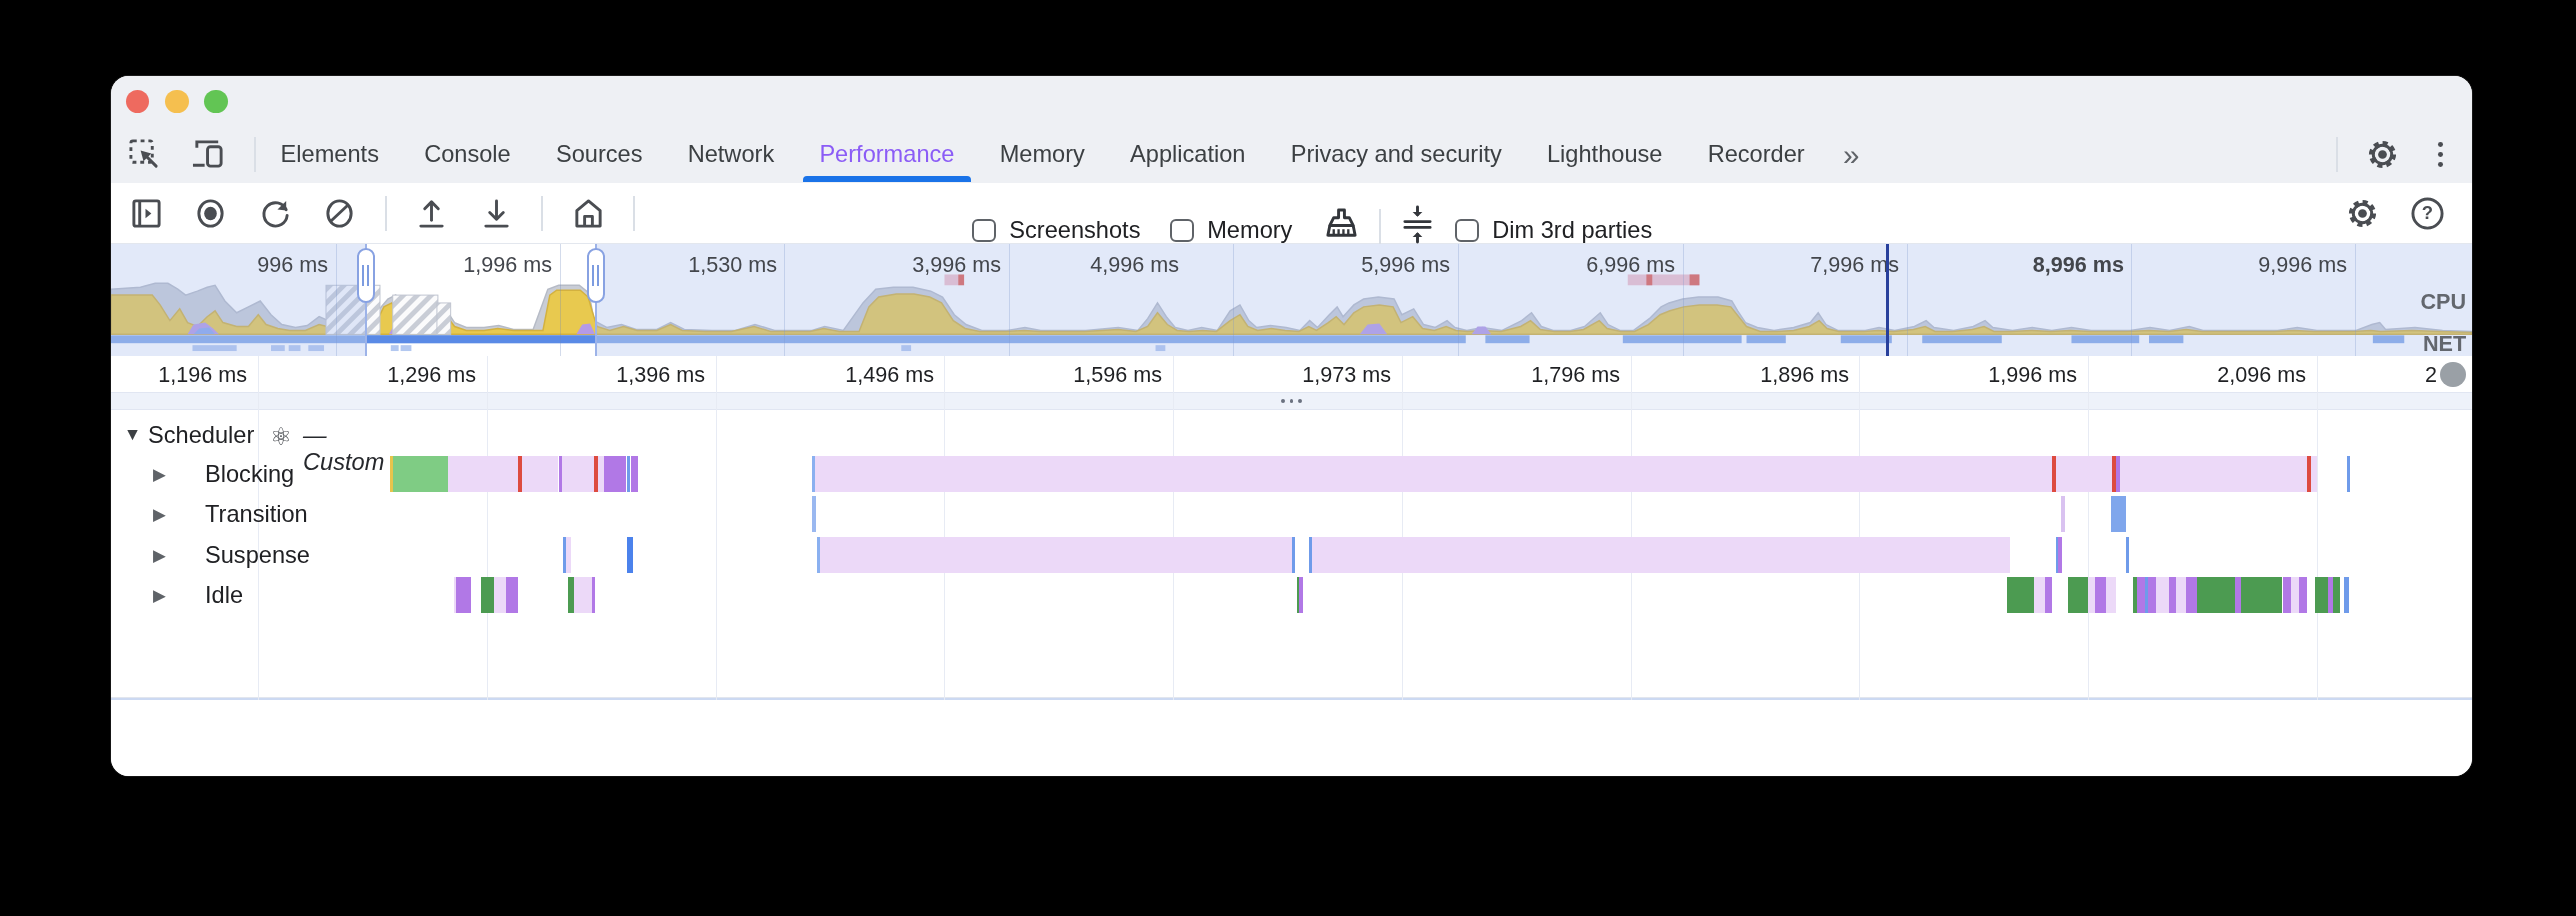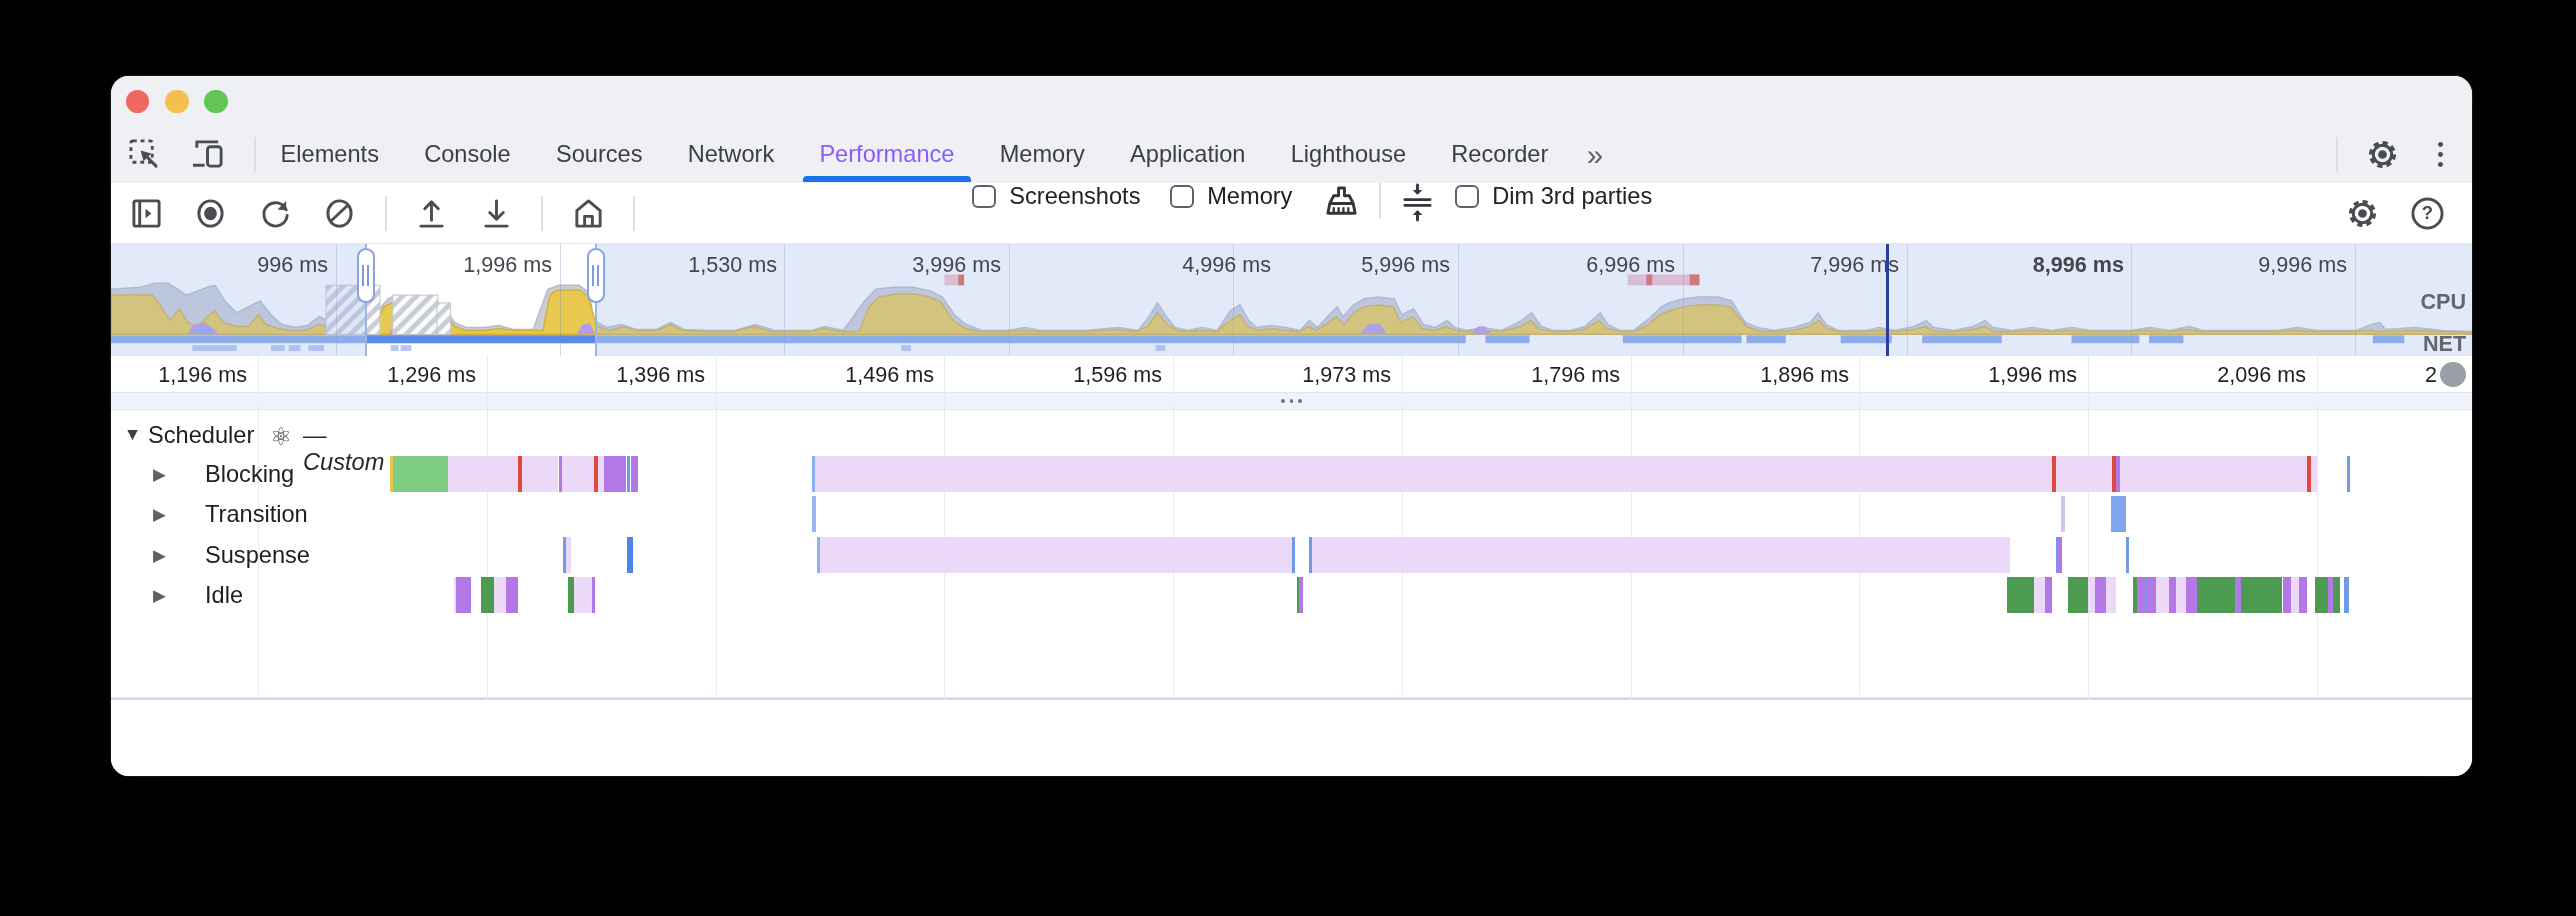--- a/index.html
+++ b/index.html
@@ -15,21 +15,21 @@
   .tab{position:relative;height:55px;display:flex;align-items:center;padding:0 22.6px;font-size:23.6px;color:#3c4043;cursor:default;white-space:nowrap;}
   .tab.active{color:#8b5cf6;}
   .tab.active .underline{position:absolute;left:5.9px;right:5.9px;bottom:0;height:5.9px;border-radius:3.9px 3.9px 0 0;background:#1a73e8;}
   .tab.chev{font-size:29.5px;color:#5f6368;padding:0 15.7px;}
   .tb-right{position:absolute;right:19.6px;top:7.9px;display:flex;gap:25.5px;align-items:center;height:39px;}
   .kebab{display:flex;flex-direction:column;gap:4.9px;padding:3.9px 9.8px;}
   .kebab i{width:4.9px;height:4.9px;border-radius:50%;background:#4a4d52;}
   
   .toolbar{position:absolute;left:0;top:107px;width:100%;height:61px;background:#fff;border-bottom:1px solid #e3e7ee;}
   .tool-left{position:absolute;left:15.7px;top:0;height:61px;display:flex;align-items:center;gap:25.5px;}
-  .tool-mid{position:absolute;left:861px;top:0;height:61px;display:flex;align-items:flex-start;gap:17.7px;}
+  .tool-mid{position:absolute;left:861px;top:0;height:61px;display:flex;align-items:flex-end;gap:17.7px;}
   .tool-right{position:absolute;right:25.5px;top:0;height:61px;display:flex;align-items:center;gap:25.5px;}
   .cbox{width:23.6px;height:23.6px;border:2.5px solid #5f6368;border-radius:5.9px;background:#fff;}
   .cblabel{font-size:23.6px;color:#202124;margin-left:13.7px;white-space:nowrap;}
   .cbwrap{display:flex;align-items:center;margin-right:11.8px;}
   .icon-btn{display:flex;align-items:center;justify-content:center;width:39px;height:39px;}
   
   .overview{position:absolute;left:0;top:168px;width:100%;height:112px;background:#fff;overflow:hidden;}
   .ov-grid{position:absolute;top:0;width:1px;height:112px;background:rgba(110,135,190,.30);}
   .ov-label{position:absolute;top:7.9px;font-size:21.6px;color:#43464c;white-space:nowrap;transform:translateX(-100%);z-index:6;}
   .ov-shade{position:absolute;top:0;height:112px;background:rgba(158,181,234,.30);z-index:4;}
@@ -93,20 +93,21 @@
         <span class="vsep"></span>
       </div>
       <div class="tabs" id="tabs">
           <div class="tab">Elements</div>
           <div class="tab">Console</div>
           <div class="tab">Sources</div>
           <div class="tab">Network</div>
           <div class="tab active">Performance<div class="underline"></div></div>
           <div class="tab">Memory</div>
           <div class="tab">Application</div>
+          <div class="tab">Privacy and security</div>
           <div class="tab">Lighthouse</div>
           <div class="tab">Recorder</div>
           <div class="tab chev">»</div>
         </div>
       <div class="tb-right">
         <span class="vsep"></span>
         <span class="icon-btn">
           <svg width="33" height="33" viewBox="0 0 34 34">
             <circle cx="17" cy="17" r="11" fill="none" stroke="#4a4d52" stroke-width="6" stroke-dasharray="4.8 3.8"></circle>
             <circle cx="17" cy="17" r="9.5" fill="none" stroke="#4a4d52" stroke-width="3"></circle>
@@ -270,21 +271,21 @@
     <div class="cpu-net" style="top:87px;">NET</div>
   <div class="ov-grid" style="left: 225px;"></div>
       <div class="ov-label" style="left: 217px;">996 ms</div>
       <div class="ov-grid" style="left: 449px;"></div>
       <div class="ov-label" style="left: 441px;">1,996 ms</div>
       <div class="ov-grid" style="left: 673px;"></div>
       <div class="ov-label" style="left: 666px;">1,530 ms</div>
       <div class="ov-grid" style="left: 898px;"></div>
       <div class="ov-label" style="left: 890px;">3,996 ms</div>
       <div class="ov-grid" style="left: 1122px;"></div>
-      <div class="ov-label" style="left: 1160px;">4,996 ms</div>
+      <div class="ov-label" style="left: 1068px;">4,996 ms</div>
       <div class="ov-grid" style="left: 1347px;"></div>
       <div class="ov-label" style="left: 1339px;">5,996 ms</div>
       <div class="ov-grid" style="left: 1572px;"></div>
       <div class="ov-label" style="left: 1564px;">6,996 ms</div>
       <div class="ov-grid" style="left: 1796px;"></div>
       <div class="ov-label" style="left: 1788px;">7,996 ms</div>
       <div class="ov-grid" style="left: 2020px;"></div>
       <div class="ov-label" style="left: 2013px; font-weight: bold;">8,996 ms</div>
       <div class="ov-grid" style="left: 2244px;"></div>
       <div class="ov-label" style="left: 2236px;">9,996 ms</div>

